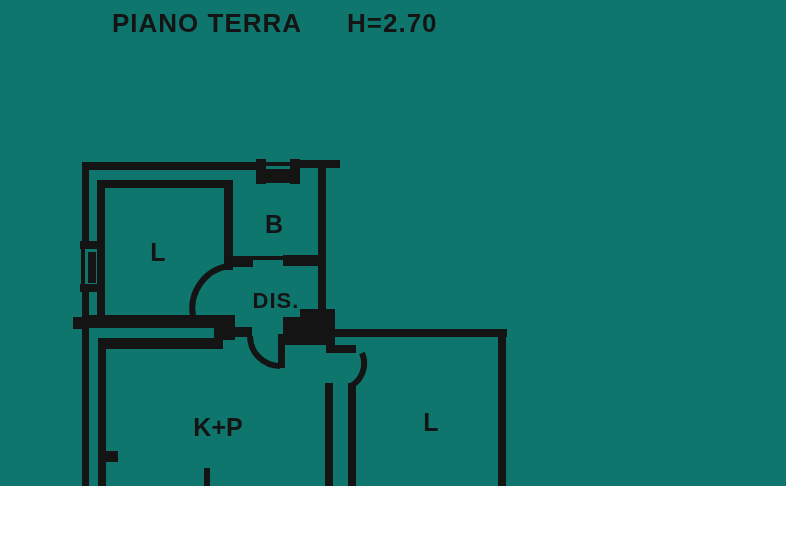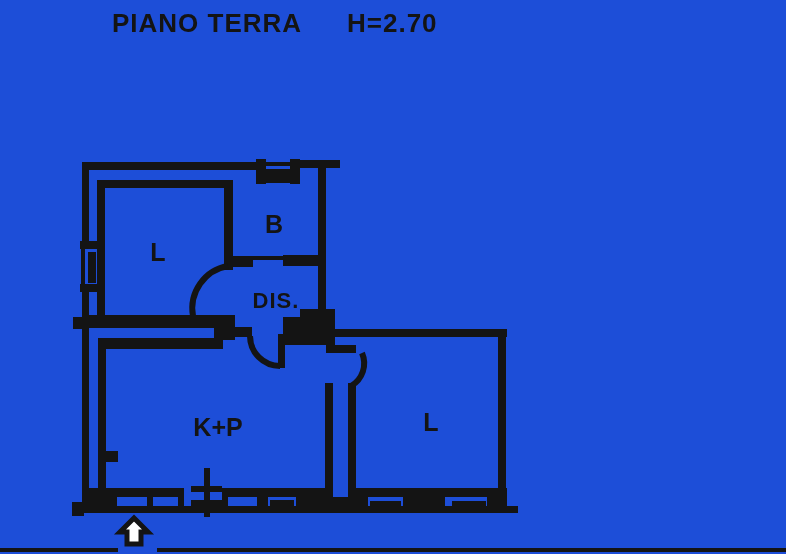--- a/index.html
+++ b/index.html
@@ -1,16 +1,16 @@
 <!DOCTYPE html>
 <html><head>
 <meta charset="utf-8">
 <style>
   html,body{margin:0;padding:0;background:#ffffff;}
-  .page{position:relative;width:786px;height:554px;background:#1d4ed8;overflow:hidden;
+  .page{position:relative;width:786px;height:486px;background:#0f766e;overflow:hidden;
         font-family:"Liberation Sans", sans-serif;}
   svg{position:absolute;left:0;top:0;}
   .ink{fill:#141414;}
   .arc{fill:none;stroke:#141414;stroke-width:6;stroke-linecap:butt;}
   .thinline{fill:#141414;}
   text{fill:#141414;font-family:"Liberation Sans", sans-serif;font-weight:bold;}
   .title-text{font-size:26px;letter-spacing:1px;}
   .room-label{font-size:25px;text-anchor:middle;}
   .room-label-small{font-size:22px;text-anchor:middle;letter-spacing:1px;}
 </style>

